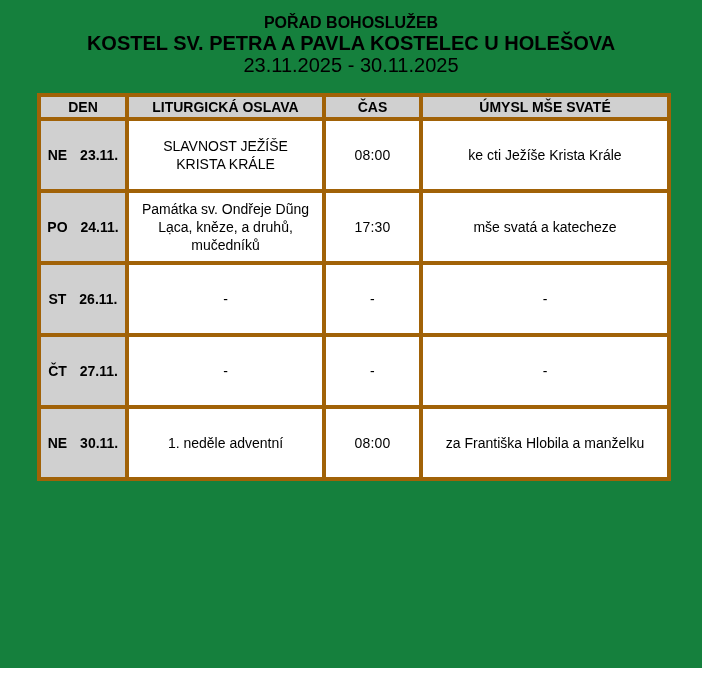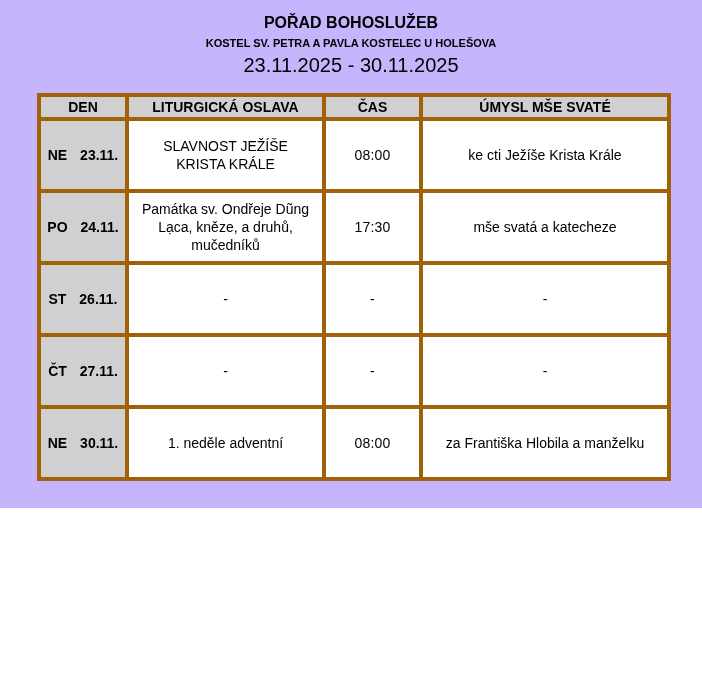--- a/index.html
+++ b/index.html
@@ -5,36 +5,36 @@
   html, body {
     margin: 0;
     padding: 0;
     background: #ffffff;
     font-family: "Liberation Sans", "DejaVu Sans", sans-serif;
     color: #000000;
   }
   .page {
     position: relative;
     width: 702px;
-    height: 508px;
-    background: #c4b5fd;
+    height: 668px;
+    background: #15803d;
     overflow: hidden;
   }
   .title-block {
     padding-top: 12px;
     text-align: center;
   }
   .doc-title {
     font-size: 16px;
     font-weight: bold;
     line-height: 21px;
     margin: 0;
   }
   .doc-subtitle {
-    font-size: 11px;
+    font-size: 20px;
     font-weight: bold;
     line-height: 21px;
     margin: 0;
   }
   .doc-daterange {
     font-size: 20px;
     font-weight: normal;
     line-height: 20px;
     margin: 1px 0 0 0;
   }

